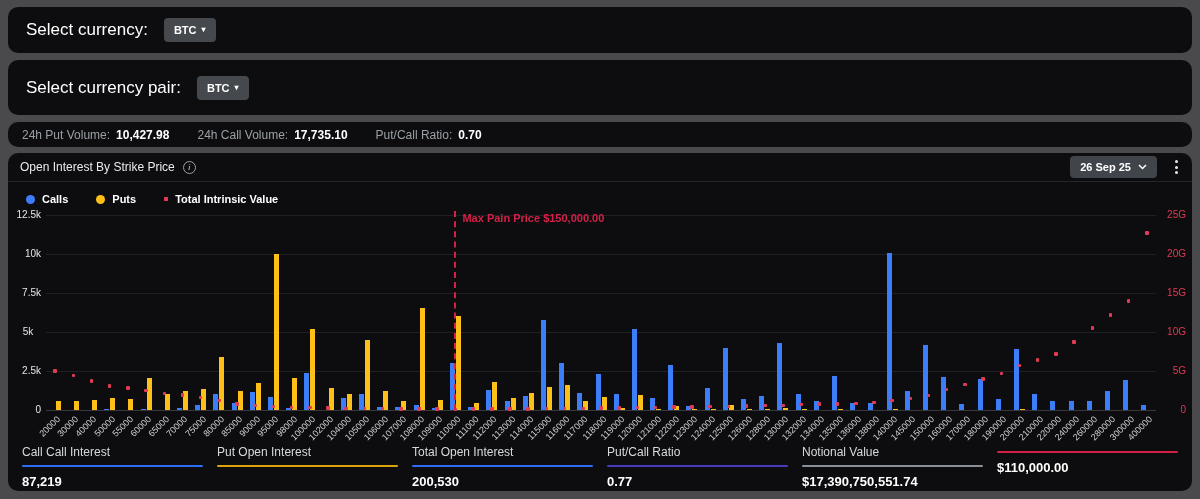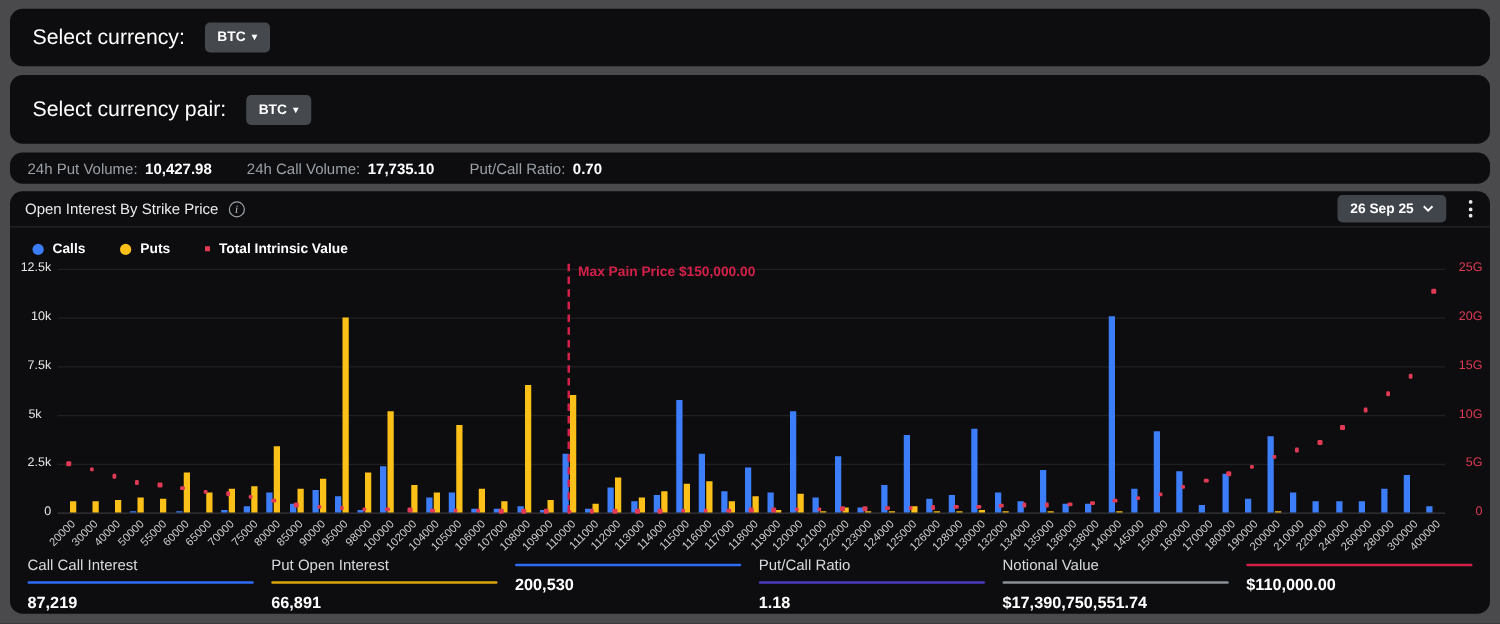--- a/index.html
+++ b/index.html
@@ -378,30 +378,30 @@
 
   <div id="footer-stats">
     <div class="stat">
       <div class="stat-label">Call Call Interest</div>
       <div class="stat-line" style="background: rgb(47, 108, 246);"></div>
       <div class="stat-value">87,219</div>
     </div>
     <div class="stat">
       <div class="stat-label">Put Open Interest</div>
       <div class="stat-line" style="background: rgb(217, 164, 10);"></div>
-      <div class="stat-value">66,891</div>
-    </div>
-    <div class="stat">
+    </div>
+    <div class="stat">
+      <div class="stat-label">Total Open Interest</div>
       <div class="stat-line" style="background: rgb(47, 108, 246);"></div>
       <div class="stat-value">200,530</div>
     </div>
     <div class="stat">
       <div class="stat-label">Put/Call Ratio</div>
       <div class="stat-line" style="background: rgb(74, 58, 192);"></div>
-      <div class="stat-value">1.18</div>
+      <div class="stat-value">0.77</div>
     </div>
     <div class="stat">
       <div class="stat-label">Notional Value</div>
       <div class="stat-line" style="background: rgb(138, 143, 152);"></div>
       <div class="stat-value">$17,390,750,551.74</div>
     </div>
     <div class="stat">
       <div class="stat-line" style="background: rgb(212, 32, 73);"></div>
       <div class="stat-value">$110,000.00</div>
     </div>

